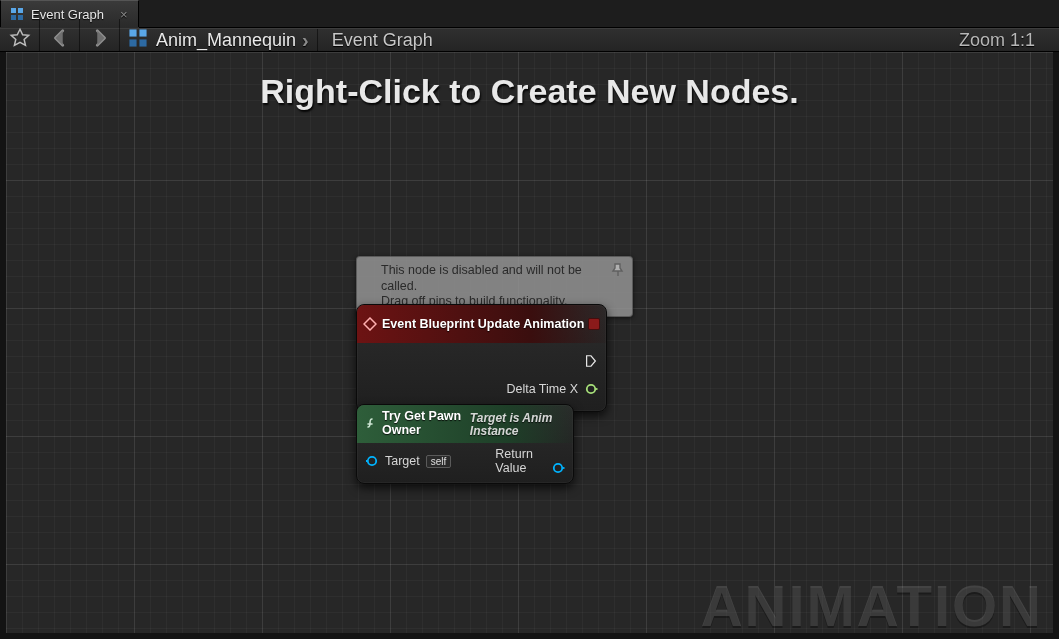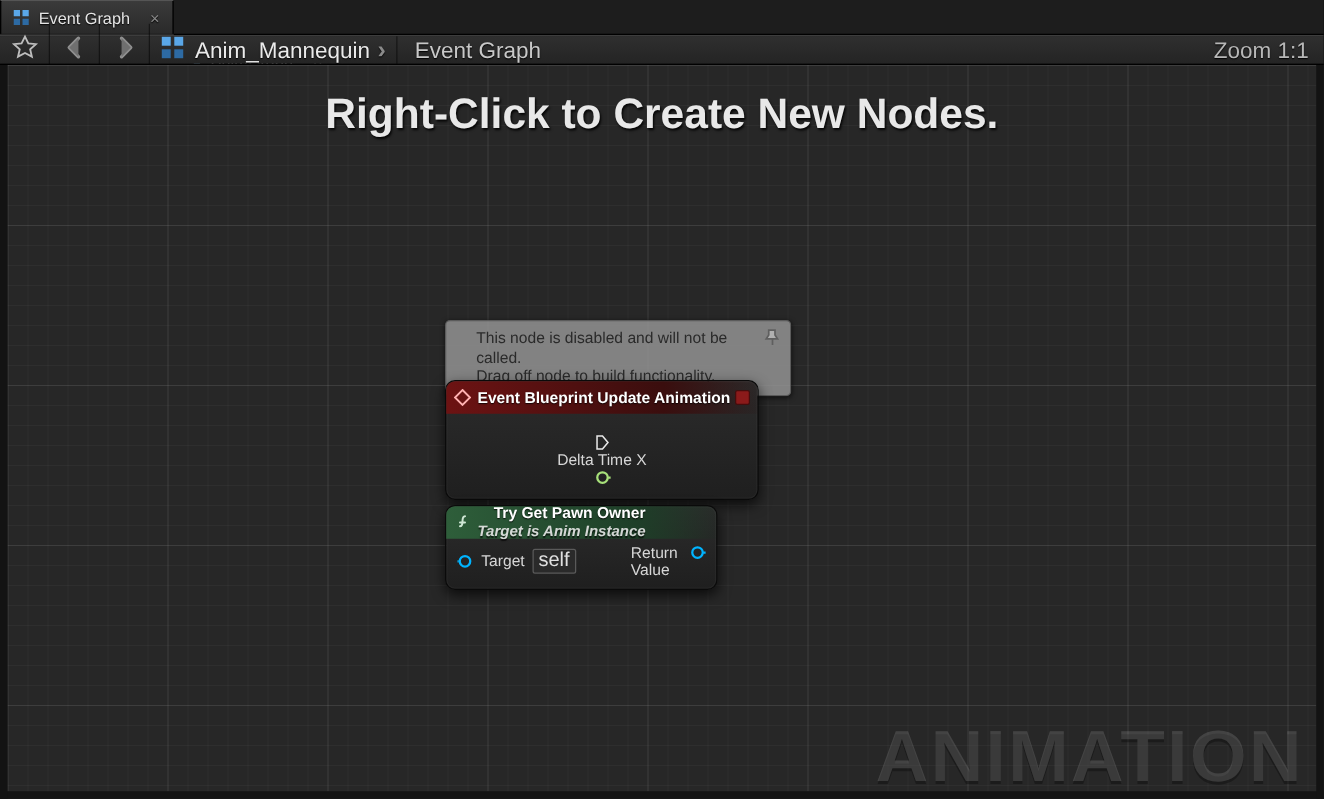--- a/index.html
+++ b/index.html
@@ -14,21 +14,21 @@
   .tab .icon { width: 16px; height: 16px; margin-right: 6px; display: flex; align-items: center; justify-content: center; }
   .tab .close { margin-left: 16px; font-size: 13px; color: #888; }
 
   
   .toolbar { height: 24px; background: linear-gradient(#2f2f2f, #242424); display: flex; align-items: center; border-top: 1px solid #3d3d3d; border-bottom: 1px solid #000; position: relative; }
   .tool-btn { width: 40px; height: 42px; display: flex; align-items: center; justify-content: center; cursor: pointer; border-right: 1px solid rgba(0,0,0,0.5); }
   .breadcrumb { display: flex; align-items: center; height: 100%; padding: 0 8px; font-size: 18px; color: #eaeaea; text-shadow: 0 1px 1px #000; border-right: 1px solid rgba(0,0,0,0.5); }
   .breadcrumb .bp-icon { margin-right: 8px; }
   .breadcrumb .gt { margin-left: 6px; color: #8a8a8a; font-weight: bold; font-size: 20px; }
   .graph-name { flex: 0 0 auto; padding: 0 14px; font-size: 18px; color: #c8c8c8; text-shadow: 0 1px 1px #000; }
-  .zoom { margin-left: auto; padding-right: 12px; font-size: 18px; color: #b7b7b7; text-shadow: 0 1px 1px #000; }
+  .zoom { margin-left: auto; padding-right: 24px; font-size: 18px; color: #b7b7b7; text-shadow: 0 1px 1px #000; }
 
   
   .canvas { flex: 1; position: relative; overflow: hidden;
     background-color: #272727;
     background-image:
       linear-gradient(rgba(255,255,255,0.07) 1px, transparent 1px),
       linear-gradient(90deg, rgba(255,255,255,0.07) 1px, transparent 1px),
       linear-gradient(rgba(255,255,255,0.03) 1px, transparent 1px),
       linear-gradient(90deg, rgba(255,255,255,0.03) 1px, transparent 1px);
     background-size: 128px 128px, 128px 128px, 16px 16px, 16px 16px;
@@ -38,34 +38,34 @@
 
   .hint { position: absolute; width: 100%; top: 20px; text-align: center; font-size: 34px; font-weight: bold; color: #e8e8e8; text-shadow: 1px 2px 2px rgba(0,0,0,0.9); pointer-events: none; letter-spacing: 0px; }
   .watermark { position: absolute; right: 10px; bottom: -6px; font-size: 58px; font-weight: 800; letter-spacing: 2px; color: rgba(200,200,200,0.18); pointer-events: none; text-shadow: 0 2px 0 rgba(0,0,0,0.3); }
 
   
   .node-comment { position: absolute; background: rgba(150,150,150,0.82); color: #2a2a2a; font-size: 12.5px; padding: 6px 34px 6px 10px; border-radius: 4px; border: 1px solid rgba(0,0,0,0.3); box-shadow: 0 1px 4px rgba(0,0,0,0.6); line-height: 1.25; }
   .node-comment .pin-icon { position: absolute; right: 6px; top: 6px; width: 16px; height: 16px; opacity: .55; }
 
   
   .node { position: absolute; border-radius: 8px; background: linear-gradient(#2c2c2c, #1f1f1f); border: 1px solid #0a0a0a; box-shadow: 0 4px 10px rgba(0,0,0,0.7), inset 0 0 0 1px rgba(255,255,255,0.03); }
-  .node-header { height: 26px; display: flex; align-items: center; padding: 0 6px; border-top-left-radius: 7px; border-top-right-radius: 7px; font-size: 12.5px; font-weight: bold; color: #fff; text-shadow: 0 1px 1px rgba(0,0,0,0.8); position: relative; text-align: right; }
+  .node-header { height: 38px; display: flex; align-items: center; padding: 0 6px; border-top-left-radius: 7px; border-top-right-radius: 7px; font-size: 12.5px; font-weight: bold; color: #fff; text-shadow: 0 1px 1px rgba(0,0,0,0.8); position: relative; }
   .header-red { background: linear-gradient(90deg, #6d1313 0%, #3a0e0e 70%, rgba(40,10,10,0.1) 100%); }
   .header-green { background: linear-gradient(90deg, #2e5e3a 0%, #1e3f28 70%, rgba(20,45,28,0.1) 100%); }
   .node-header .hicon { width: 14px; height: 14px; margin-right: 5px; flex: 0 0 auto; display:flex; align-items:center; justify-content:center; }
   .node-header .trailing { margin-left: auto; width: 12px; height: 12px; background: #8b1a1a; border: 1px solid rgba(0,0,0,0.5); border-radius: 2px; }
   .node-body { padding: 6px 8px 10px 8px; font-size: 12.5px; color: #d6d6d6; }
   .subtitle { font-style: italic; font-size: 12px; margin-top: 2px; color: #e8e8e8; opacity: .9; }
 
   .row { display: flex; align-items: center; height: 24px; }
-  .row.right { justify-content: flex-end; flex-direction: column; }
+  .row.right { justify-content: flex-end; }
   .pin { width: 14px; height: 14px; display: inline-flex; align-items: center; justify-content: center; }
   .label-gap { width: 6px; display: inline-block; }
 
-  .self-chip { display: inline-block; padding: 0 4px; margin-left: 6px; font-size: 16px; color: #e0e0e0; border: 1px solid #5a5a5a; border-radius: 2px; background: #2a2a2a; }
+  .self-chip { display: inline-block; padding: 0 4px; margin-left: 6px; font-size: 10px; color: #e0e0e0; border: 1px solid #5a5a5a; border-radius: 2px; background: #2a2a2a; }
 
   
   .exec-pin svg, .obj-pin svg, .float-pin svg { display: block; }
 
 </style>
 </head>
 <body>
 
 <div class="tab-bar">
   <div class="tab active">
@@ -132,21 +132,21 @@
   <div class="graph-name">Event Graph</div>
   <div class="zoom">Zoom 1:1</div>
 </div>
 
 <div class="canvas">
   <div class="hint">Right-Click to Create New Nodes.</div>
   <div class="watermark">ANIMATION</div>
 
   <div class="node-comment" style="left:350px; top:204px; width:277px;padding-left:24px;">
     <div>This node is disabled and will not be called.</div>
-    <div>Drag off node to build functionality.</div>
+    <div>Drag off pins to build functionality.</div>
     <span class="pin-icon">
       <svg width="16" height="16" viewBox="0 0 16 16">
           <path d="M5 1h5v4l2 3H3l2-3V1zM8 8v5" stroke="#444" stroke-width="1.4" fill="#d6d6d6"></path>
         </svg>
     </span>
   </div>
 
   <div class="node" style="left:350px; top:252px; width:251px;">
     <div class="node-header header-red">
       <span class="hicon">
@@ -178,39 +178,39 @@
     </div>
   </div>
 
   <div class="node" style="left:350px; top:352px; width:218px;">
     <div class="node-header header-green">
       <span class="hicon">
         <svg width="14" height="14" viewBox="0 0 14 14">
             <path d="M9 2c-2 0-2 2-2 4s0 4-2 4M5 7h4" fill="none" stroke="#cfe7d5" stroke-width="1.6" stroke-linecap="round"></path>
           </svg>
       </span>
-      <span style="display:flex;flex-direction:column;line-height:1.05;">
+      <span style="display:flex;flex-direction:row;line-height:1.05;">
         <span>Try Get Pawn Owner</span>
         <span class="subtitle">Target is Anim Instance</span>
       </span>
     </div>
     <div class="node-body">
       <div class="row" style="justify-content:space-between;gap:44px;">
         <span style="display:flex;align-items:center;">
           <span class="pin obj-pin">
             <svg width="14" height="14" viewBox="0 0 14 14">
                 <path d="M2 7h-1" stroke="#00B4FF" stroke-width="1.8"></path>
                 <circle cx="7" cy="7" r="4.2" fill="none" stroke="#00B4FF" stroke-width="1.8"></circle>
               </svg>
           </span>
           <span class="label-gap"></span>
           <span>Target</span>
           <span class="self-chip">self</span>
         </span>
-        <span style="display:flex;align-items:flex-start;">
+        <span style="display:flex;align-items:flex-end;">
           <span>Return Value</span>
           <span class="label-gap"></span>
           <span class="pin obj-pin">
             <svg width="14" height="14" viewBox="0 0 14 14">
                 <circle cx="7" cy="7" r="4.2" fill="none" stroke="#00B4FF" stroke-width="1.8"></circle>
                 <path d="M11.5 7h2" stroke="#00B4FF" stroke-width="1.8"></path>
               </svg>
           </span>
         </span>
       </div>

